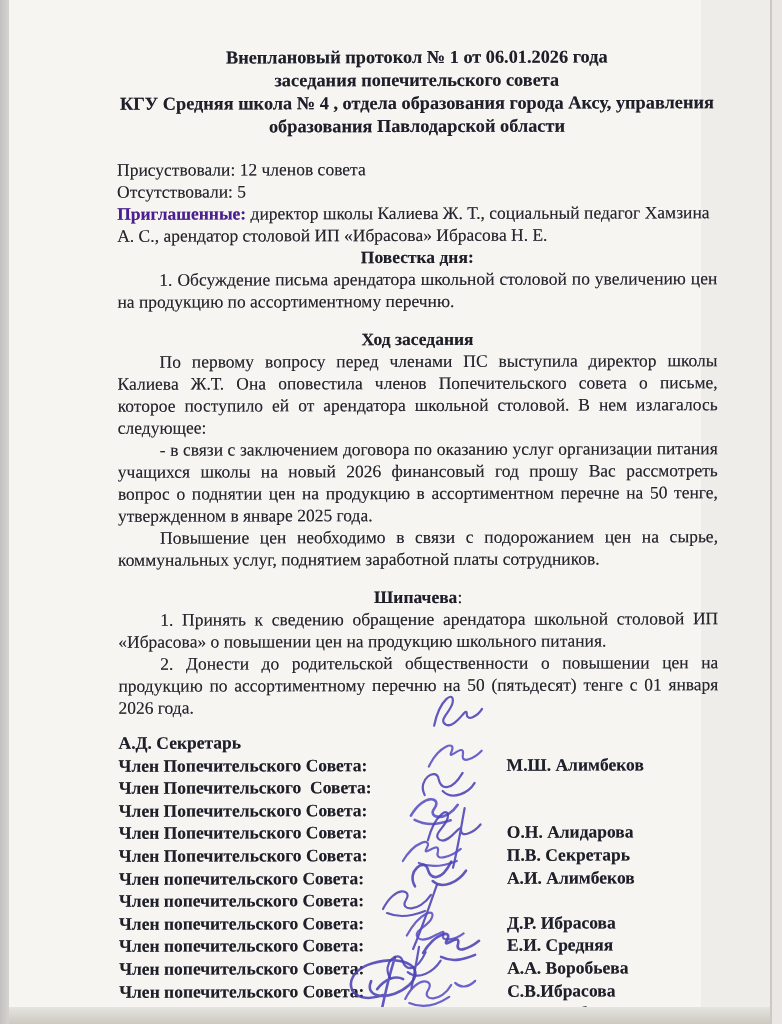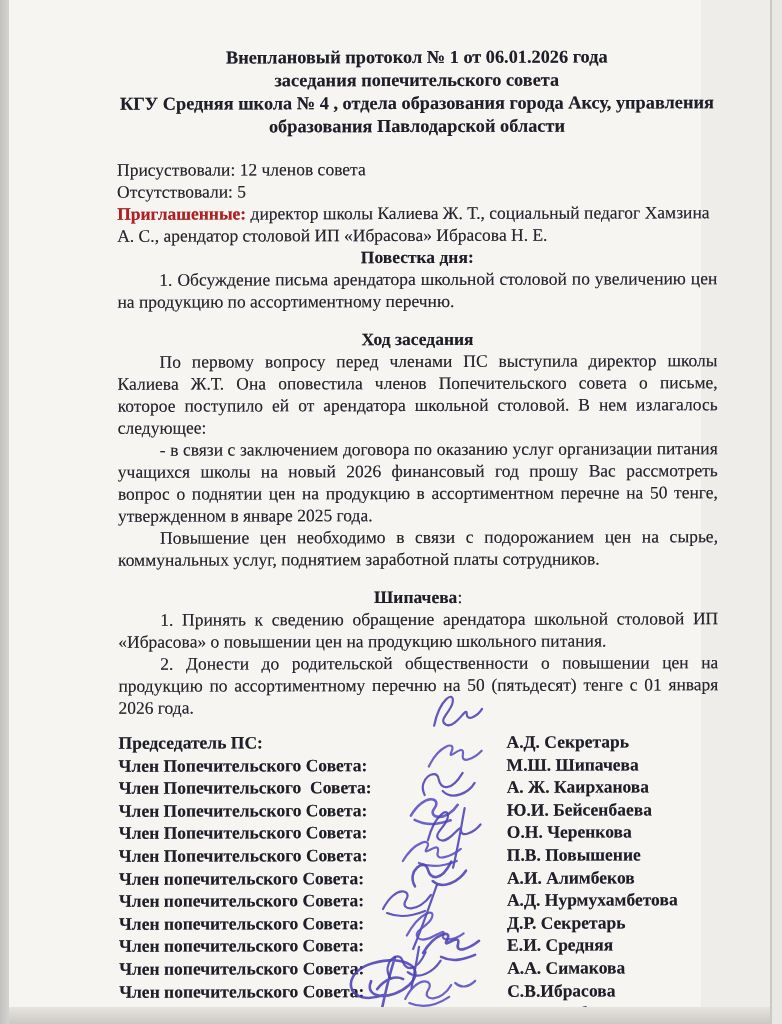--- a/index.html
+++ b/index.html
@@ -41,21 +41,21 @@
     margin:0 0 20px 0;color:#1f1f29;
   }
   .doc-title div{margin:0;}
   p{margin:0;}
   .just{text-align:justify;}
   .indent{text-indent:42px;}
   .center-h{
     text-align:center;font-weight:bold;color:#1f1f29;margin:0;
   }
   .gap-s{height:16px;}
-  b.inline-b{color:#b91c1c;}
+  b.inline-b{color:#4c1d95;}
   .decision-h .colon{font-weight:normal;}
   .signatures{
     position:relative;margin-top:13px;
   }
   .sig-row{
     display:flex;line-height:22.6px;font-weight:bold;color:#1f1f29;
   }
   .sig-row .sig-label{white-space:pre;width:388px;flex:0 0 388px;}
   .sig-row .sig-name{white-space:pre;}
   .sig-row.secretary{font-weight:normal;color:#26262e;}
@@ -101,62 +101,58 @@
       <p class="just indent">Повышение цен необходимо в связи с подорожанием цен на сырье, коммунальных услуг, поднятием заработной платы сотрудников.</p>
 
       <div class="gap-s"></div>
       <p class="center-h decision-h"><span>Шипачева</span><span class="colon">:</span></p>
       <p class="just indent">1. Принять к сведению обращение арендатора школьной столовой ИП «Ибрасова» о повышении цен на продукцию школьного питания.</p>
       <p class="just indent">2. Донести до родительской общественности о повышении цен на продукцию по ассортиментному перечню на 50 (пятьдесят) тенге с 01 января 2026 года.</p>
 
       <div class="signatures">
 
         <div class="sig-row">
-          <span class="sig-label">Председатель ПС:</span>
           <span class="sig-name">А.Д. Секретарь</span>
         </div>
         <div class="sig-row">
           <span class="sig-label">Член Попечительского Совета:</span>
-          <span class="sig-name">М.Ш. Шипачева</span>
+          <span class="sig-name">М.Ш. Алимбеков</span>
         </div>
         <div class="sig-row">
           <span class="sig-label">Член Попечительского  Совета:</span>
-          <span class="sig-name">А. Ж. Каирханова</span>
-        </div>
-        <div class="sig-row">
-          <span class="sig-label">Член Попечительского Совета:</span>
-          <span class="sig-name">Ю.И. Бейсенбаева</span>
-        </div>
-        <div class="sig-row">
-          <span class="sig-label">Член Попечительского Совета:</span>
-          <span class="sig-name">О.Н. Черенкова</span>
-        </div>
-        <div class="sig-row">
-          <span class="sig-label">Член Попечительского Совета:</span>
-          <span class="sig-name">П.В. Повышение</span>
+        </div>
+        <div class="sig-row">
+          <span class="sig-label">Член Попечительского Совета:</span>
+        </div>
+        <div class="sig-row">
+          <span class="sig-label">Член Попечительского Совета:</span>
+          <span class="sig-name">О.Н. Алидарова</span>
+        </div>
+        <div class="sig-row">
+          <span class="sig-label">Член Попечительского Совета:</span>
+          <span class="sig-name">П.В. Секретарь</span>
         </div>
         <div class="sig-row">
           <span class="sig-label">Член попечительского Совета:</span>
           <span class="sig-name">А.И. Алимбеков</span>
         </div>
         <div class="sig-row">
           <span class="sig-label">Член попечительского Совета:</span>
-          <span class="sig-name">А.Д. Нурмухамбетова</span>
-        </div>
-        <div class="sig-row">
-          <span class="sig-label">Член попечительского Совета:</span>
-          <span class="sig-name">Д.Р. Секретарь</span>
+        </div>
+        <div class="sig-row">
+          <span class="sig-label">Член попечительского Совета:</span>
+          <span class="sig-name">Д.Р. Ибрасова</span>
         </div>
         <div class="sig-row">
           <span class="sig-label">Член попечительского Совета:</span>
           <span class="sig-name">Е.И. Средняя</span>
         </div>
         <div class="sig-row">
           <span class="sig-label">Член попечительского Совета:</span>
-          <span class="sig-name">А.А. Симакова</span>
+          <span class="sig-name">А.А. Воробьева</span>
         </div>
         <div class="sig-row">
           <span class="sig-label">Член попечительского Совета:</span>
           <span class="sig-name">С.В.Ибрасова</span>
         </div>
         <div class="sig-row secretary">
           <span class="sig-label">Секретарь:</span>
           <span class="sig-name">М.Ж. Абылхасанова</span>
         </div>
 

